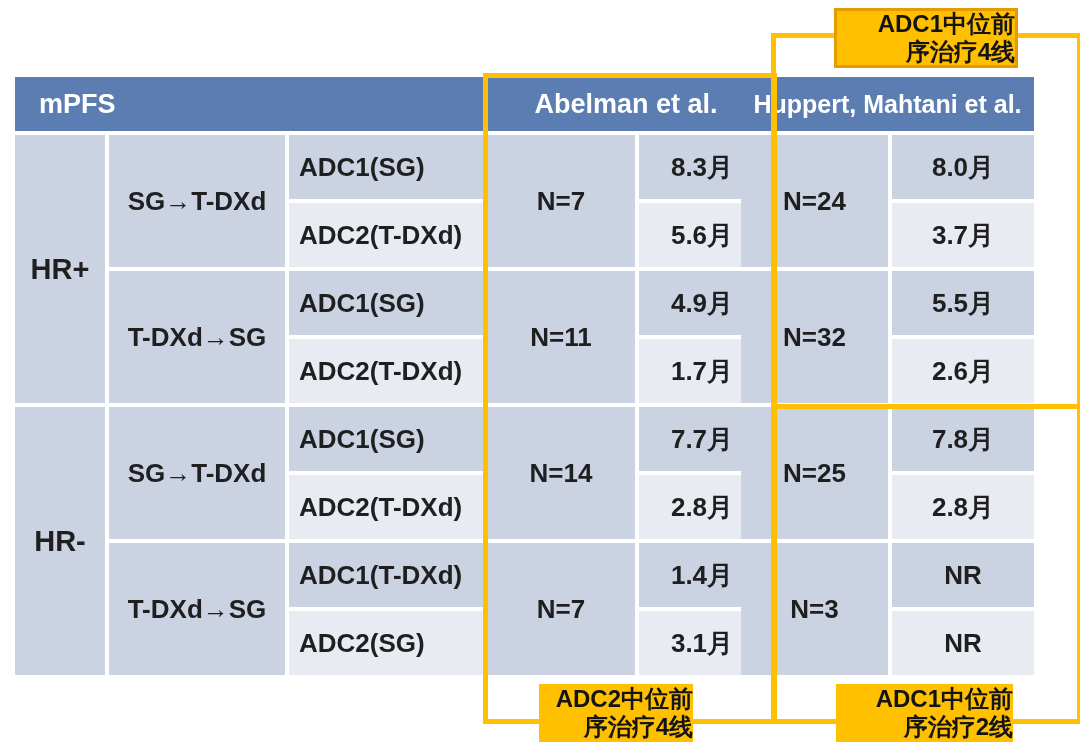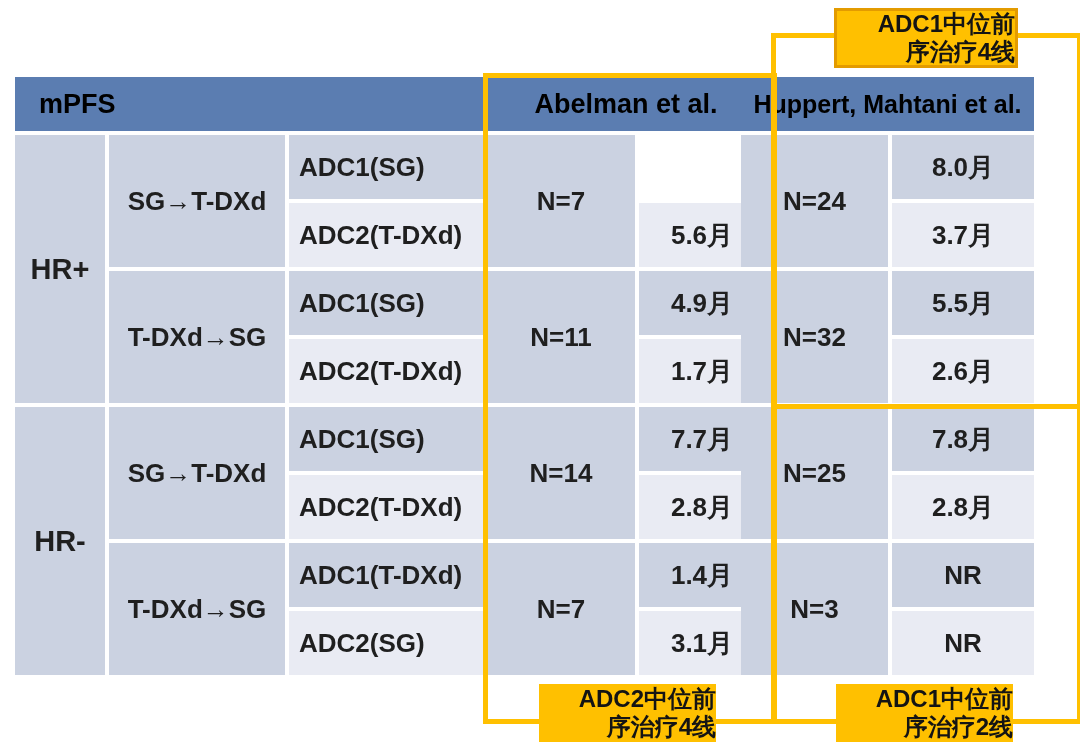--- a/index.html
+++ b/index.html
@@ -7,21 +7,21 @@
     position:relative;width:1080px;height:750px;background:#ffffff;
     font-family:"Liberation Sans","DejaVu Sans",sans-serif;color:var(--body-text,#1f1f1f);
     overflow:hidden;
   }
   .tbl{position:absolute;display:grid;gap:4px;z-index:1;}
   .tbl-left{left:15px;top:77px;grid-template-columns:90px 176px 194px 148px 126px;grid-template-rows:54px repeat(8,64px);}
   .tbl-right{left:741px;top:77px;grid-template-columns:147px 142px;grid-template-rows:54px repeat(8,64px);}
   .cell{display:flex;align-items:center;justify-content:center;font-size:26px;font-weight:600;}
   .dark{background:var(--cell-dark,#CBD2E1);}
   .light{background:var(--cell-light,#E9EBF3);}
-  .header{background:var(--header-bg,#5B7DB1);color:#000000;font-weight:bold;font-size:27px;}
+  .header{background:var(--header-bg,#5B7DB1);color:#ffffff;font-weight:bold;font-size:27px;}
   .mpfs{justify-content:flex-start;padding-left:24px;}
   .hdr-right{font-size:25px;white-space:nowrap;}
   .adc{justify-content:flex-start;padding-left:10px;}
   .hr-label{font-weight:bold;font-size:29px;}
   .orange-rect{position:absolute;border:5px solid var(--annotation-fill,#FFC000);z-index:2;pointer-events:none;}
   .callout{
     position:absolute;background:var(--annotation-fill,#FFC000);z-index:3;
     display:flex;flex-direction:column;align-items:flex-end;justify-content:center;
     font-weight:bold;font-size:24px;line-height:28px;text-align:center;color:#141414;
   }
@@ -51,20 +51,21 @@
     <div class="cell dark adc" style="grid-area:6/3/7/4">ADC1(SG)</div>
     <div class="cell light adc" style="grid-area:7/3/8/4">ADC2(T-DXd)</div>
     <div class="cell dark adc" style="grid-area:8/3/9/4">ADC1(T-DXd)</div>
     <div class="cell light adc" style="grid-area:9/3/10/4">ADC2(SG)</div>
 
     <div class="cell dark" style="grid-area:2/4/4/5">N=7</div>
     <div class="cell dark" style="grid-area:4/4/6/5">N=11</div>
     <div class="cell dark" style="grid-area:6/4/8/5">N=14</div>
     <div class="cell dark" style="grid-area:8/4/10/5">N=7</div>
 
+    <div class="cell dark" style="grid-area:2/5/3/6">8.3月</div>
     <div class="cell light" style="grid-area:3/5/4/6">5.6月</div>
     <div class="cell dark" style="grid-area:4/5/5/6">4.9月</div>
     <div class="cell light" style="grid-area:5/5/6/6">1.7月</div>
     <div class="cell dark" style="grid-area:6/5/7/6">7.7月</div>
     <div class="cell light" style="grid-area:7/5/8/6">2.8月</div>
     <div class="cell dark" style="grid-area:8/5/9/6">1.4月</div>
     <div class="cell light" style="grid-area:9/5/10/6">3.1月</div>
   </div>
 
   <div class="tbl tbl-right">
@@ -86,21 +87,21 @@
   </div>
 
   <div class="orange-rect" style="left:483px;top:73px;width:284px;height:641px"></div>
   <div class="orange-rect" style="left:771px;top:33px;width:301px;height:366px"></div>
   <div class="orange-rect" style="left:771px;top:404px;width:301px;height:310px"></div>
 
   <div class="callout bordered" style="left:834px;top:8px;width:178px;height:54px">
     <span>ADC1中位前</span>
     <span>序治疗4线</span>
   </div>
-  <div class="callout" style="left:539px;top:684px;width:177px;height:58px">
+  <div class="callout" style="left:539px;top:684px;width:154px;height:58px">
     <span>ADC2中位前</span>
     <span>序治疗4线</span>
   </div>
   <div class="callout" style="left:836px;top:684px;width:177px;height:58px">
     <span>ADC1中位前</span>
     <span>序治疗2线</span>
   </div>
 
 </div>
 

